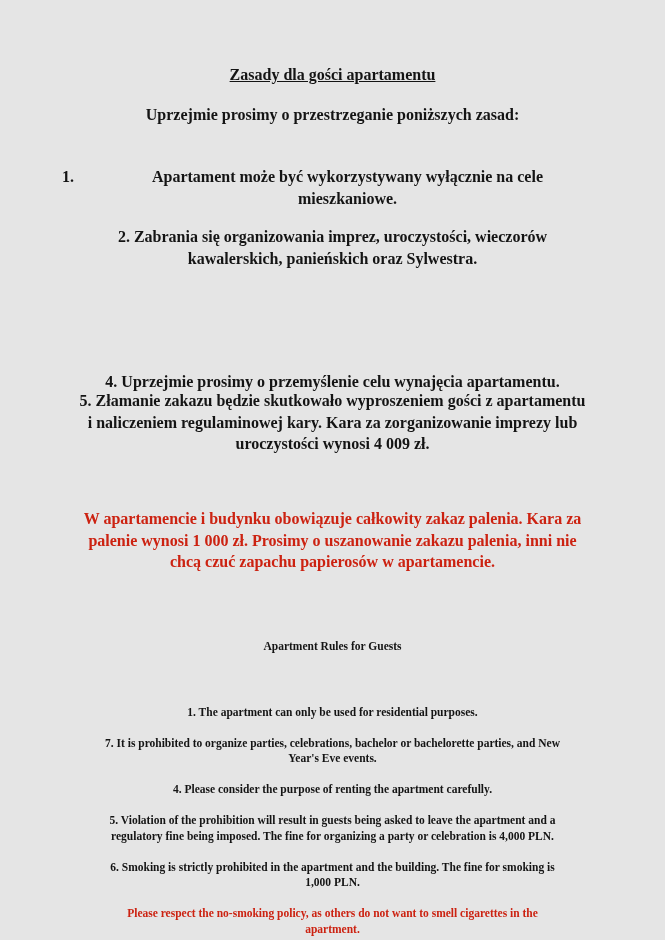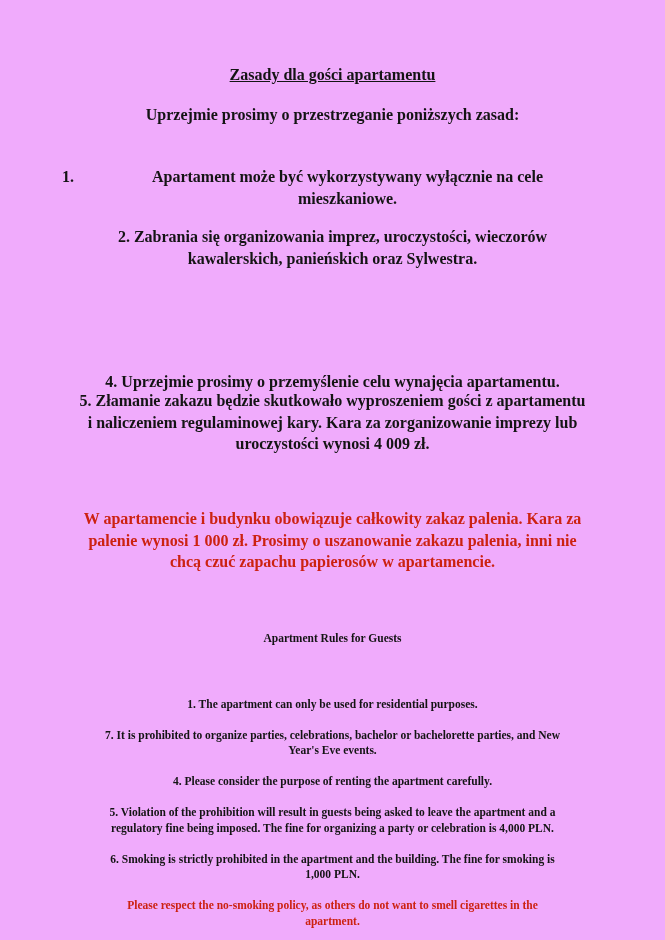--- a/index.html
+++ b/index.html
@@ -36,36 +36,36 @@
   .pl-rule2    { top: 226px; text-align: center; }
   .pl-rule3    { top: 289px; }
   .pl-rule4    { top: 347px; margin-top: 24px; }
   .pl-rule5    { top: 390px; }
   .pl-warning  { top: 508px; }
   
   .en {
     position: absolute;
     left: 55px;
     right: 55px;
-    margin: 4px;
+    margin: 12px;
     text-align: center;
     font-size: 11.5px;
     line-height: 15.5px;
     white-space: pre-line;
   }
   .en-title    { top: 627px; }
   .en-subtitle { top: 642px; }
   .en-list     { top: 677px; }
   .en-list > div { white-space: pre-line; }
   .warning { color: var(--warn); }
 </style>
 </head>
 <body>
 
-<div class="page" style="background: #f0abfc; color: rgb(20, 20, 20); --warn: #cc2211;">
+<div class="page" style="background: #e5e5e5; color: rgb(20, 20, 20); --warn: #cc2211;">
 
   <div class="pl pl-title">Zasady dla gości apartamentu</div>
   <div class="pl pl-subtitle">Uprzejmie prosimy o przestrzeganie poniższych zasad:</div>
 
   <div class="pl pl-rule1-num">1.</div>
   <div class="pl pl-rule1-text">Apartament może być wykorzystywany wyłącznie na cele
 mieszkaniowe.</div>
 
   <div class="pl pl-rule2">2. Zabrania się organizowania imprez, uroczystości, wieczorów
 kawalerskich, panieńskich oraz Sylwestra.</div>

